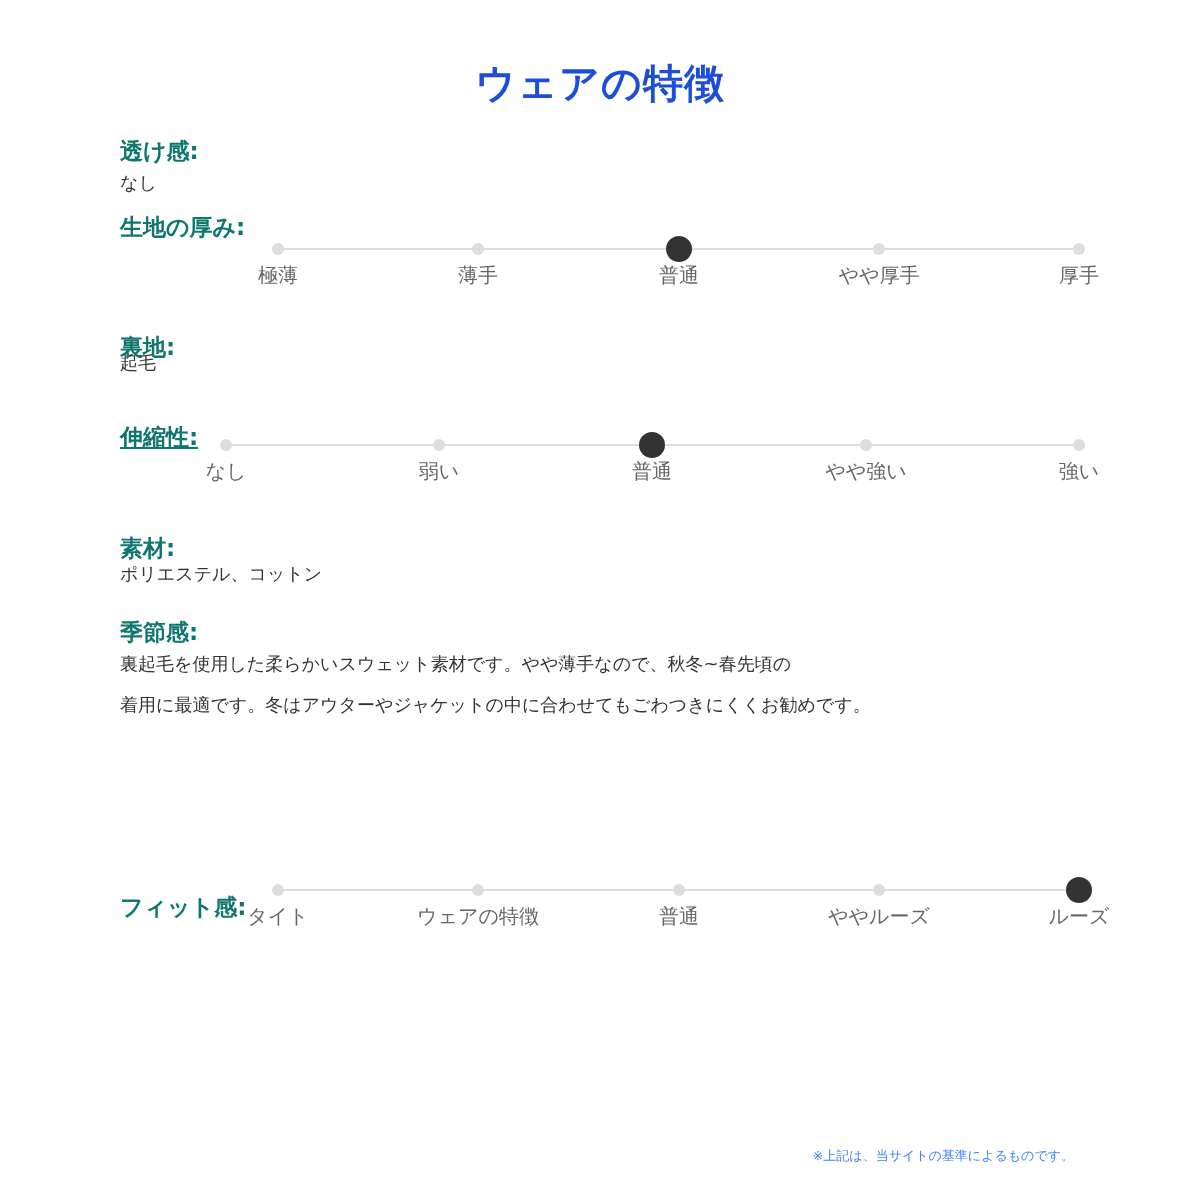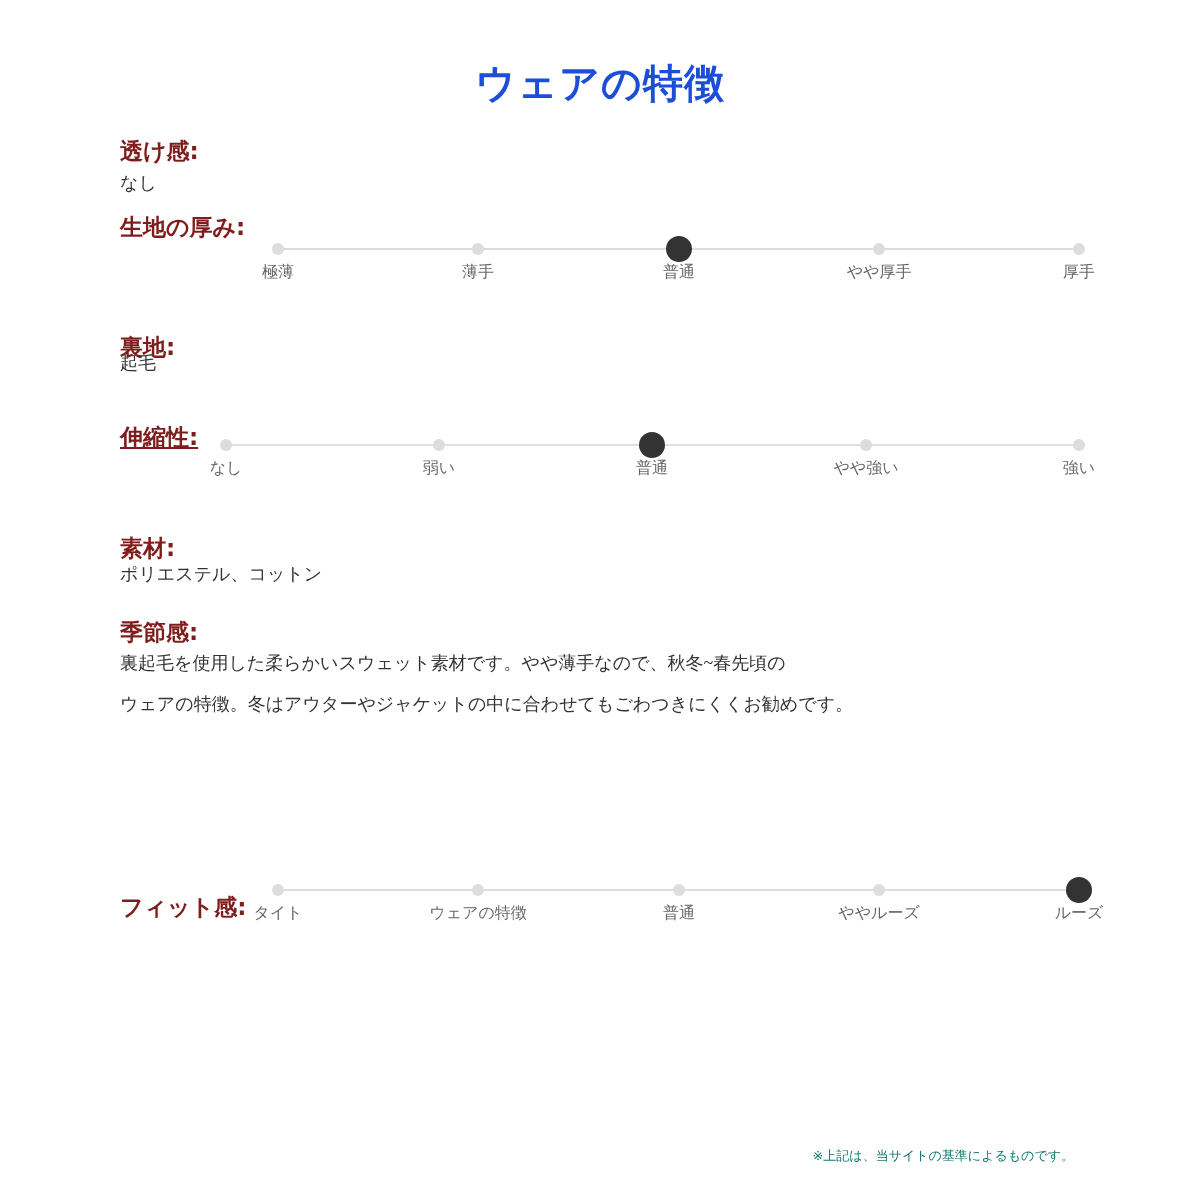--- a/index.html
+++ b/index.html
@@ -6,48 +6,48 @@
     body {
       width: 1200px; height: 1200px; background: #ffffff; position: relative;
       font-family: "DejaVu Sans", "Liberation Sans", sans-serif; color: #333333;
       overflow: hidden;
     }
     .title {
       position: absolute; left: 0; right: 0; top: 56px; text-align: center;
       font-size: 40px; font-weight: bold; color: #1d4ed8; letter-spacing: 1px;
     }
     .label {
-      position: absolute; left: 120px; font-size: 23px; font-weight: bold; color: #7f1d1d;
+      position: absolute; left: 120px; font-size: 23px; font-weight: bold; color: #0f766e;
       white-space: nowrap;
     }
     .value {
       position: absolute; left: 120px; font-size: 18px; color: #333333; white-space: nowrap;
     }
     .para {
-      position: absolute; left: 120px; font-size: 18px; color: #333333; line-height: 41px; white-space: nowrap; font-family: Liberation Serif, serif;
+      position: absolute; left: 120px; font-size: 18px; color: #333333; line-height: 41px; white-space: nowrap;
     }
     .track {
       position: absolute; height: 2px; background: #dddddd;
     }
     .stop {
       position: absolute; width: 0; height: 0;
     }
     .dot {
       position: absolute; width: 12px; height: 12px; border-radius: 50%;
       background: #dddddd; left: -6px; top: -6px;
     }
     .dot.active {
       width: 26px; height: 26px; left: -13px; top: -13px; background: #333333;
     }
     .stop-label {
       position: absolute; top: 13px; left: -80px; width: 160px; text-align: center;
-      font-size: 16px; color: #666666; white-space: nowrap;
+      font-size: 20px; color: #666666; white-space: nowrap;
     }
     .footnote {
-      position: absolute; right: 126px; top: 1147px; font-size: 13px; color: #0f766e; white-space: nowrap;
+      position: absolute; right: 126px; top: 1147px; font-size: 13px; color: #3b82f6; white-space: nowrap;
     }
   </style>
 </head>
 <body>
 
 <div class="title">ウェアの特徴</div>
 
 <div class="label" style="top:136px;">透け感:</div>
 <div class="value" style="top:171px;">なし</div>
 
@@ -103,21 +103,21 @@
     <div class="stop-label">強い</div>
   </div>
 </div>
 
 <div class="label" style="top:527px;margin-top:6px;">素材:</div>
 <div class="value" style="top:562px;text-align:right;">ポリエステル、コットン</div>
 
 <div class="label" style="top:617px;">季節感:</div>
 <div class="para" style="top:643px;">
   <div>裏起毛を使用した柔らかいスウェット素材です。やや薄手なので、秋冬~春先頃の</div>
-  <div>ウェアの特徴。冬はアウターやジャケットの中に合わせてもごわつきにくくお勧めです。</div>
+  <div>着用に最適です。冬はアウターやジャケットの中に合わせてもごわつきにくくお勧めです。</div>
 </div>
 
 <div class="label" style="top:892px;">フィット感:</div>
 <div>
   <div class="track" style="left:278px; width:801px; top:889px;"></div>
   <div class="stop" style="left:278px; top:890px;">
     <div class="dot"></div>
     <div class="stop-label">タイト</div>
   </div>
   <div class="stop" style="left:478px; top:890px;">

